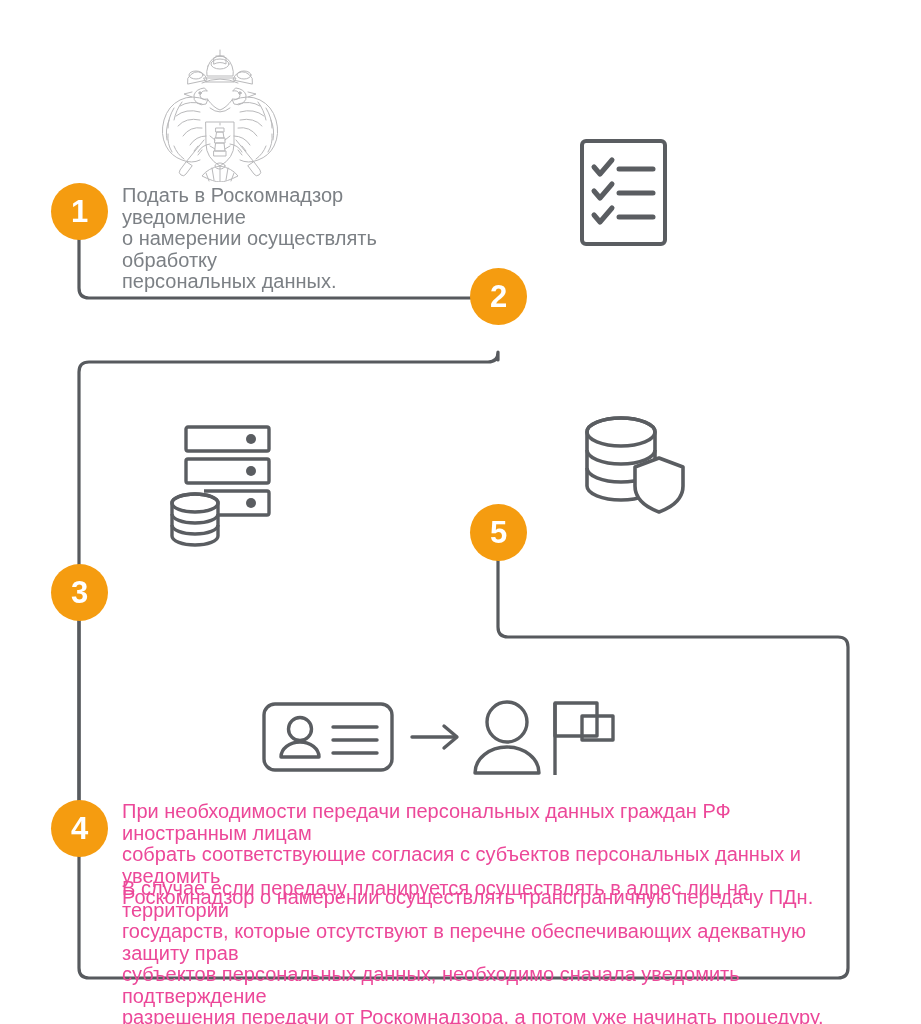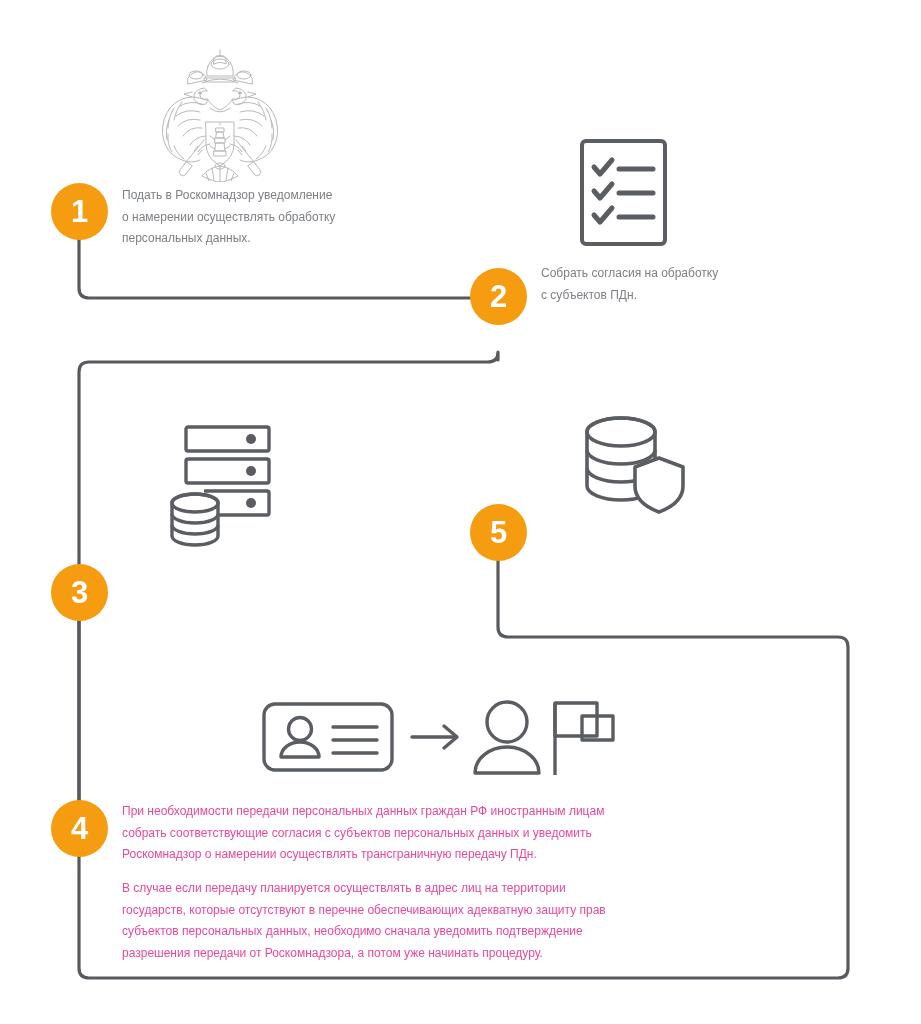--- a/index.html
+++ b/index.html
@@ -35,21 +35,21 @@
     font-weight: bold;
     display: flex;
     align-items: center;
     justify-content: center;
     z-index: 5;
     letter-spacing: 0px;
   }
   .step-text {
     position: absolute;
     color: #7c8085;
-    font-size: 12px;
+    font-size: 20px;
     line-height: 21.5px;
     z-index: 4;
     white-space: pre-line;
   }
   .step-text.dark {
     color: #ec4899;
   }
   .icon-box {
     position: absolute;
     z-index: 3;
@@ -150,22 +150,20 @@
         <path d="M47 33 l34 0"></path>
         <path d="M47 57 l34 0"></path>
         <path d="M47 81 l34 0"></path>
       </g>
     </svg>
   </div>
 
   <div class="step-num" style="left:470px; top:268px;">
     <span>2</span>
   </div>
-  <div class="step-text" style="left:541px; top:263px; width:330px;">Собрать согласия на обработку
-с субъектов ПДн.</div>
 
   <div class="icon-box" style="left:166px; top:422px;">
     <svg width="110" height="126" viewBox="0 0 110 126" xmlns="http://www.w3.org/2000/svg">
       <g fill="none" stroke="#5a5d61" stroke-width="3.4" stroke-linejoin="round">
         <rect x="20" y="5" width="83" height="24" rx="2"></rect>
         <rect x="20" y="37" width="83" height="24" rx="2"></rect>
         <path d="M38 69 L101 69 Q103 69 103 71 L103 91 Q103 93 101 93 L38 93"></path>
       </g>
       <circle cx="85" cy="17" r="5" fill="#5a5d61"></circle>
       <circle cx="85" cy="49" r="5" fill="#5a5d61"></circle>

